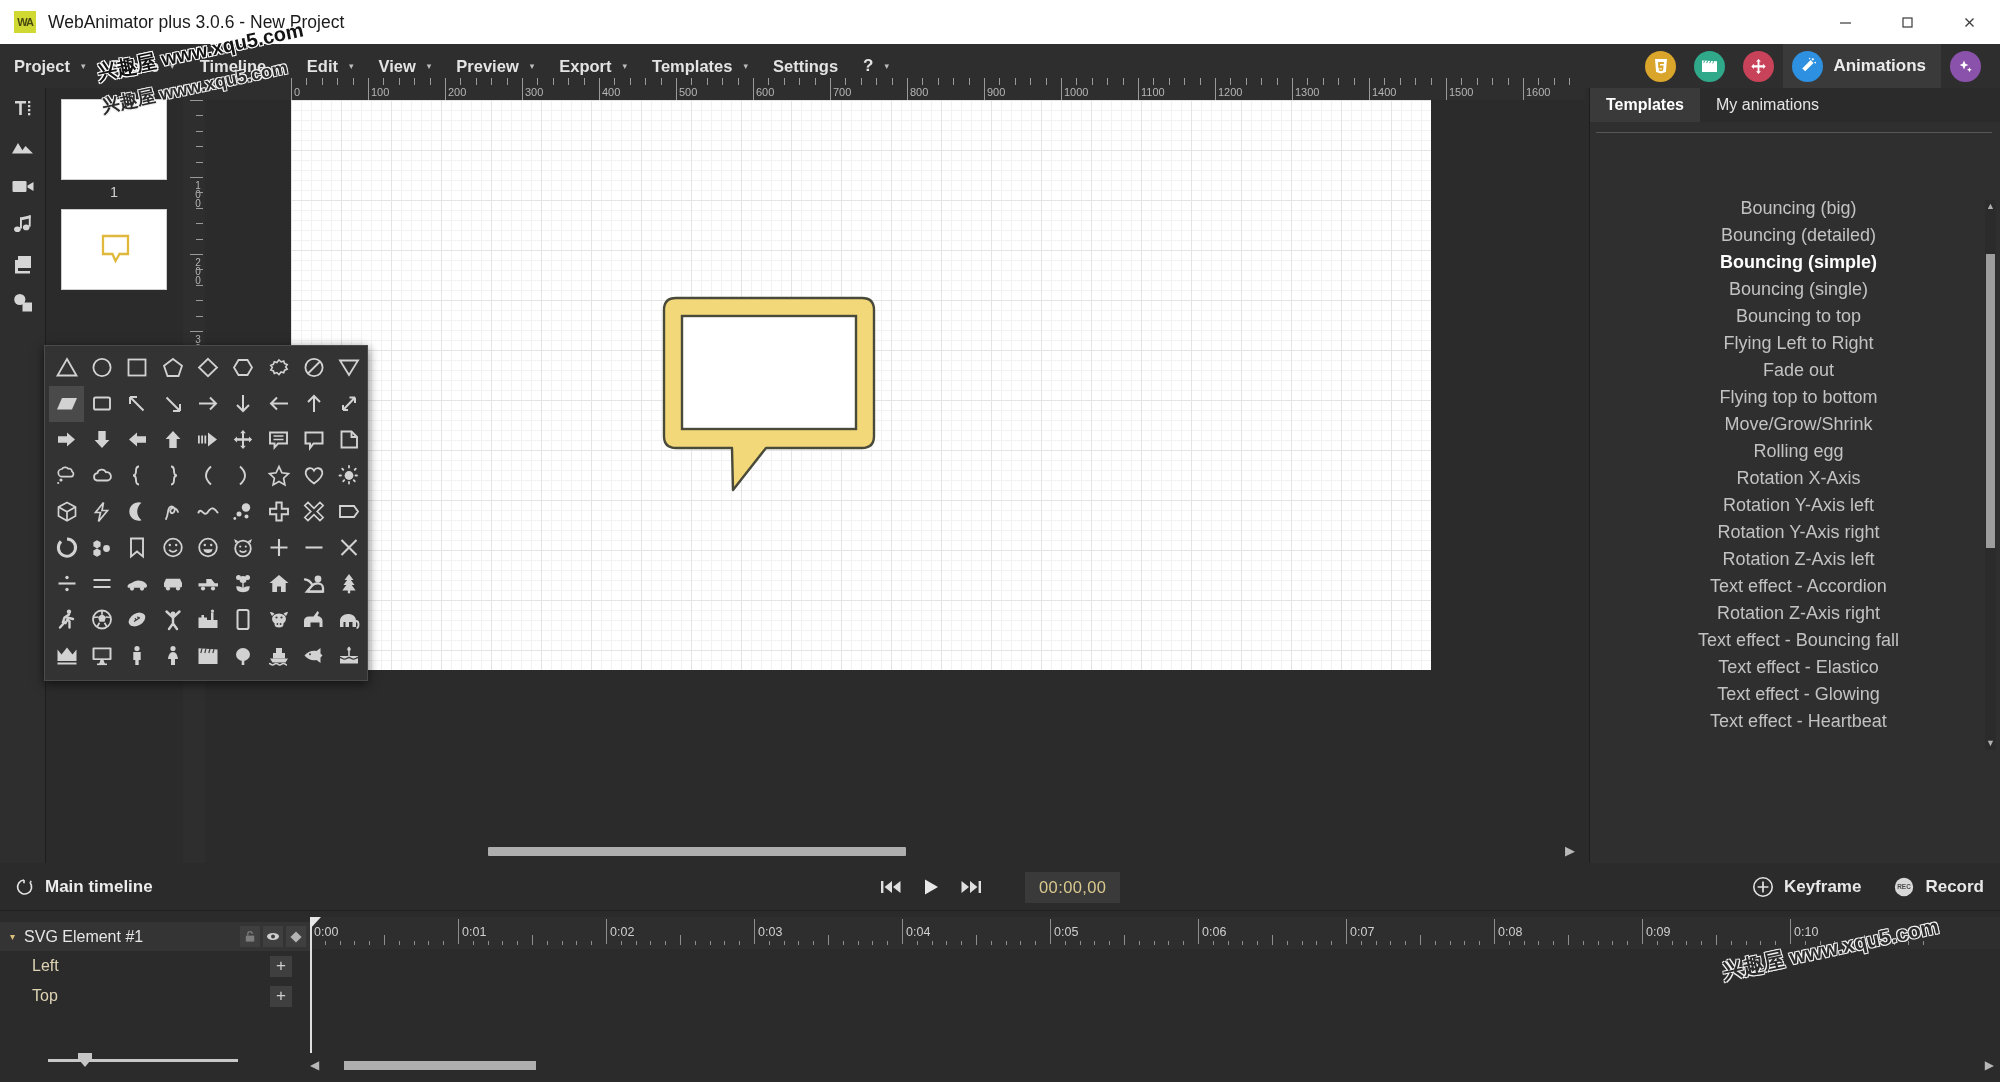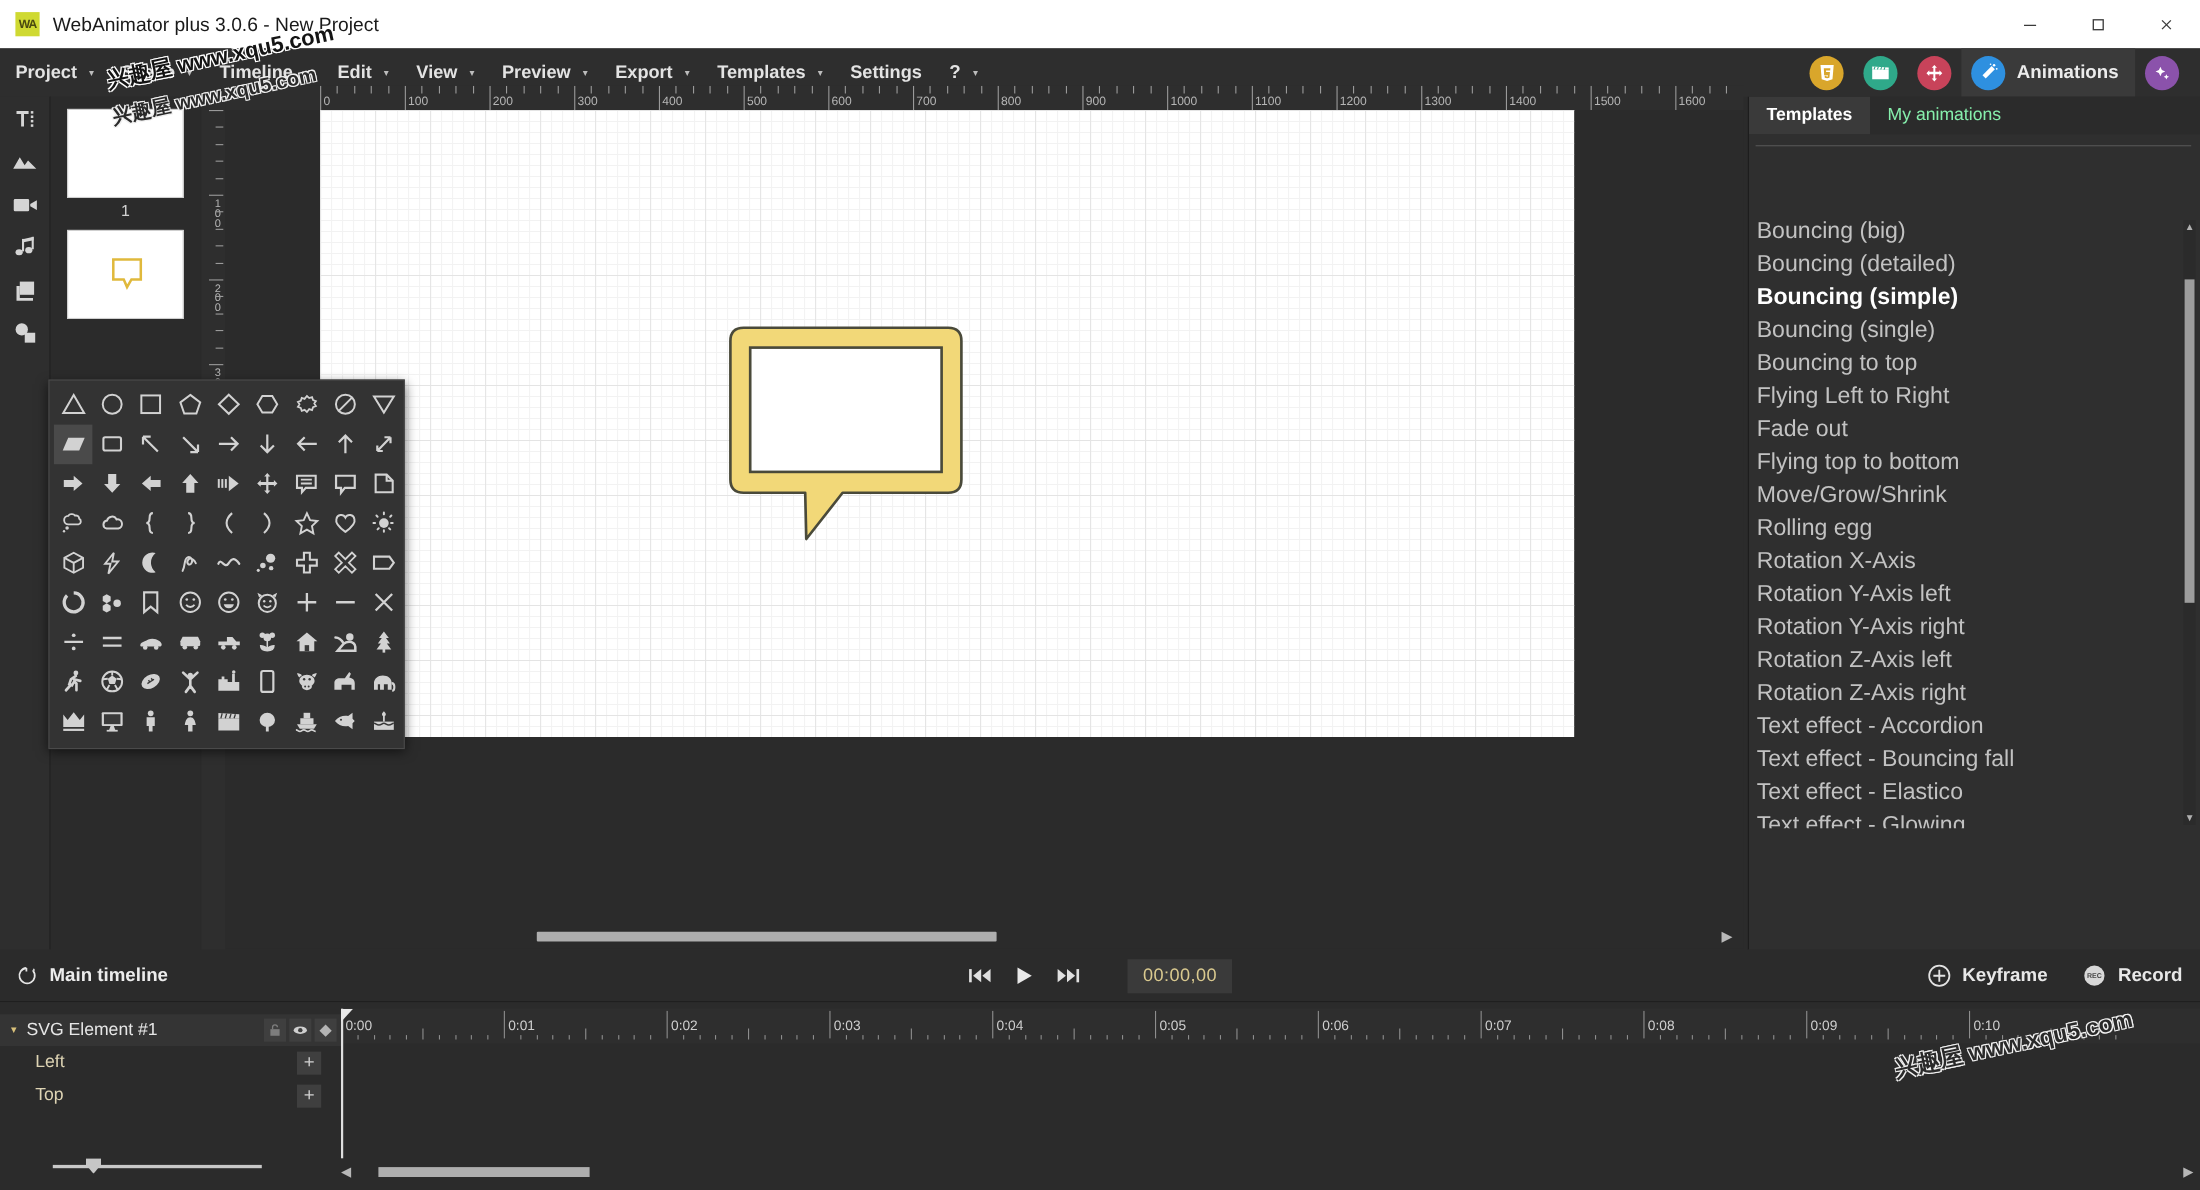--- a/index.html
+++ b/index.html
@@ -70,27 +70,27 @@
   .shapes-pop{position:absolute;left:44px;top:345px;width:318px;background:#333333;border:1px solid #4a4a4a;
      padding:4px 0 6px 4px;box-shadow:0 3px 10px rgba(0,0,0,.6);z-index:40;}
   .shape-row{display:flex;}
   .shape-cell{width:36px;height:36px;display:flex;align-items:center;justify-content:center;cursor:default;}
   .shape-cell.sel{background:#4a4a4a;}
   .shape-cell svg{display:block;}
 
   
   .rpanel{position:absolute;right:0;top:88px;width:410px;height:775px;background:#2f2f2f;border-left:1px solid #1d1d1d;}
   .rtabs{display:flex;height:34px;background:#2b2b2b;}
-  .rtab{padding:0 16px;display:flex;align-items:center;font-size:16px;color:#86efac;cursor:default;}
+  .rtab{padding:0 16px;display:flex;align-items:center;font-size:16px;color:#e5e5e5;cursor:default;}
   .rtab.active{background:#3a3a3a;color:#ffffff;font-weight:bold;}
   .apply-wrap{padding:10px 0 0 6px;}
   .apply-btn{display:inline-block;background:#3f3f3f;color:#8d8d8d;font-size:16.5px;padding:5px 14px;cursor:default;}
   .rdiv{height:1px;background:#565656;margin:10px 8px 6px 6px;}
   .anim-list{position:absolute;left:0;top:107px;width:410px;height:558px;overflow:hidden;}
-  .anim-item{padding:3px 0 3px 7px;color:#c2c2c2;font-size:21px;cursor:default;}
+  .anim-item{padding:3px 0 3px 7px;color:#c2c2c2;font-size:18px;cursor:default;text-align:center;}
   .anim-item.sel{color:#ffffff;font-weight:bold;}
   .r-scrollbar{position:absolute;right:4px;top:112px;width:11px;height:550px;background:#2b2b2b;}
   .r-sb-up,.r-sb-dn{position:absolute;left:0;width:11px;height:13px;color:#b0b0b0;font-size:9px;text-align:center;line-height:13px;}
   .r-sb-up{top:0;} .r-sb-dn{bottom:0;}
   .r-sb-thumb{position:absolute;left:1px;top:54px;width:9px;height:294px;background:#9d9d9d;}
 
   
   .tbar{position:absolute;left:0;top:864px;width:2000px;height:46px;background:#2b2b2b;display:flex;align-items:center;}
   .tbar-title{display:flex;align-items:center;margin-left:14px;}
   .tbar-title-txt{color:#ececec;font-size:17px;font-weight:bold;margin-left:11px;}
@@ -977,22 +977,22 @@
         <div class="anim-item">Bouncing to top</div>
         <div class="anim-item">Flying Left to Right</div>
         <div class="anim-item">Fade out</div>
         <div class="anim-item">Flying top to bottom</div>
         <div class="anim-item">Move/Grow/Shrink</div>
         <div class="anim-item">Rolling egg</div>
         <div class="anim-item">Rotation X-Axis</div>
         <div class="anim-item">Rotation Y-Axis left</div>
         <div class="anim-item">Rotation Y-Axis right</div>
         <div class="anim-item">Rotation Z-Axis left</div>
+        <div class="anim-item">Text effect - Accordion</div>
         <div class="anim-item">Rotation Z-Axis right</div>
-        <div class="anim-item">Text effect - Accordion</div>
         <div class="anim-item">Text effect - Bouncing fall</div>
         <div class="anim-item">Text effect - Elastico</div>
         <div class="anim-item">Text effect - Glowing</div>
         <div class="anim-item">Text effect - Heartbeat</div>
       </div>
     <div class="r-scrollbar">
       <div class="r-sb-up">▲</div>
       <div class="r-sb-thumb"></div>
       <div class="r-sb-dn">▼</div>
     </div>

